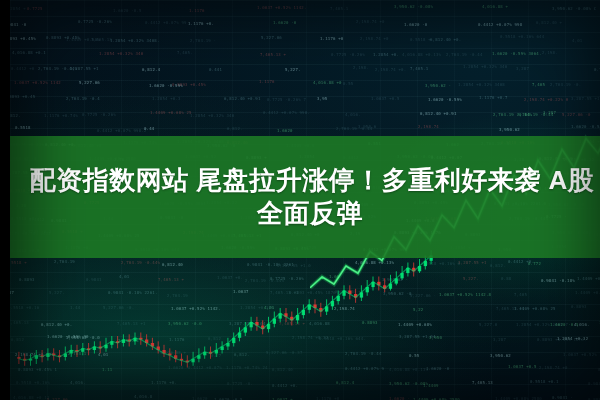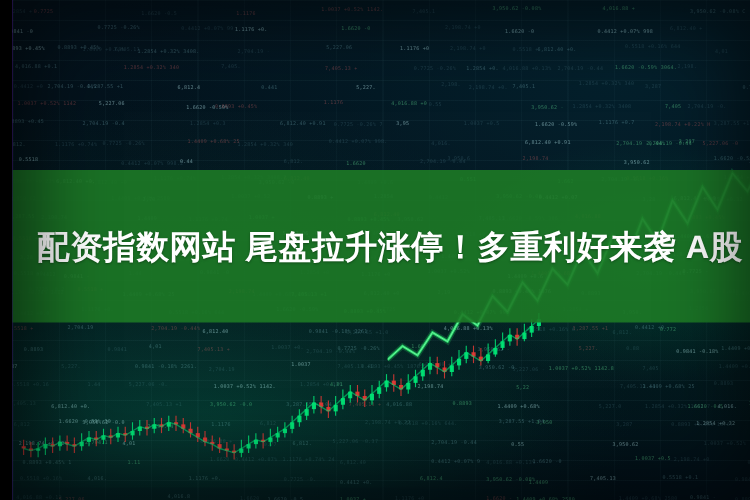--- a/index.html
+++ b/index.html
@@ -602,17 +602,18 @@
 
   <svg id="trendline" viewBox="0 0 300 190" preserveAspectRatio="none">
       <polyline points="0.0,167.8 12.0,156.9 24.0,164.2 36.0,146.0 48.0,153.2 60.0,131.4 72.0,140.5 84.0,116.8 96.0,129.6 108.0,105.9 120.0,120.5 132.0,95.0 144.0,107.7 156.0,80.4 168.0,98.6 180.0,69.5 192.0,85.9 204.0,55.0 216.0,73.2 228.0,40.4 240.0,58.6 252.0,29.5 264.0,47.7 276.0,18.6 288.0,33.1 300.0,9.5" fill="none" stroke="#27e06a" stroke-width="4.5" opacity="0.22"></polyline>
       <polyline points="0.0,167.8 12.0,156.9 24.0,164.2 36.0,146.0 48.0,153.2 60.0,131.4 72.0,140.5 84.0,116.8 96.0,129.6 108.0,105.9 120.0,120.5 132.0,95.0 144.0,107.7 156.0,80.4 168.0,98.6 180.0,69.5 192.0,85.9 204.0,55.0 216.0,73.2 228.0,40.4 240.0,58.6 252.0,29.5 264.0,47.7 276.0,18.6 288.0,33.1 300.0,9.5" fill="none" stroke="#27e06a" stroke-width="2.1" opacity="0.95"></polyline>
       <polyline points="0.0,167.8 12.0,156.9 24.0,164.2 36.0,146.0 48.0,153.2 60.0,131.4 72.0,140.5 84.0,116.8 96.0,129.6 108.0,105.9 120.0,120.5 132.0,95.0 144.0,107.7 156.0,80.4 168.0,98.6 180.0,69.5 192.0,85.9 204.0,55.0 216.0,73.2 228.0,40.4 240.0,58.6 252.0,29.5 264.0,47.7 276.0,18.6 288.0,33.1 300.0,9.5" fill="none" stroke="#b8ffd4" stroke-width="0.7" opacity="0.6"></polyline>
     </svg>
 
   <div id="band">
     <div id="band-inner">
       <div class="hl l1">配资指数网站 尾盘拉升涨停！多重利好来袭 A股</div>
+      <div class="hl l2">全面反弹</div>
     </div>
   </div>
 
   <div class="vignette"></div>
 </div>
 
 </body></html>

